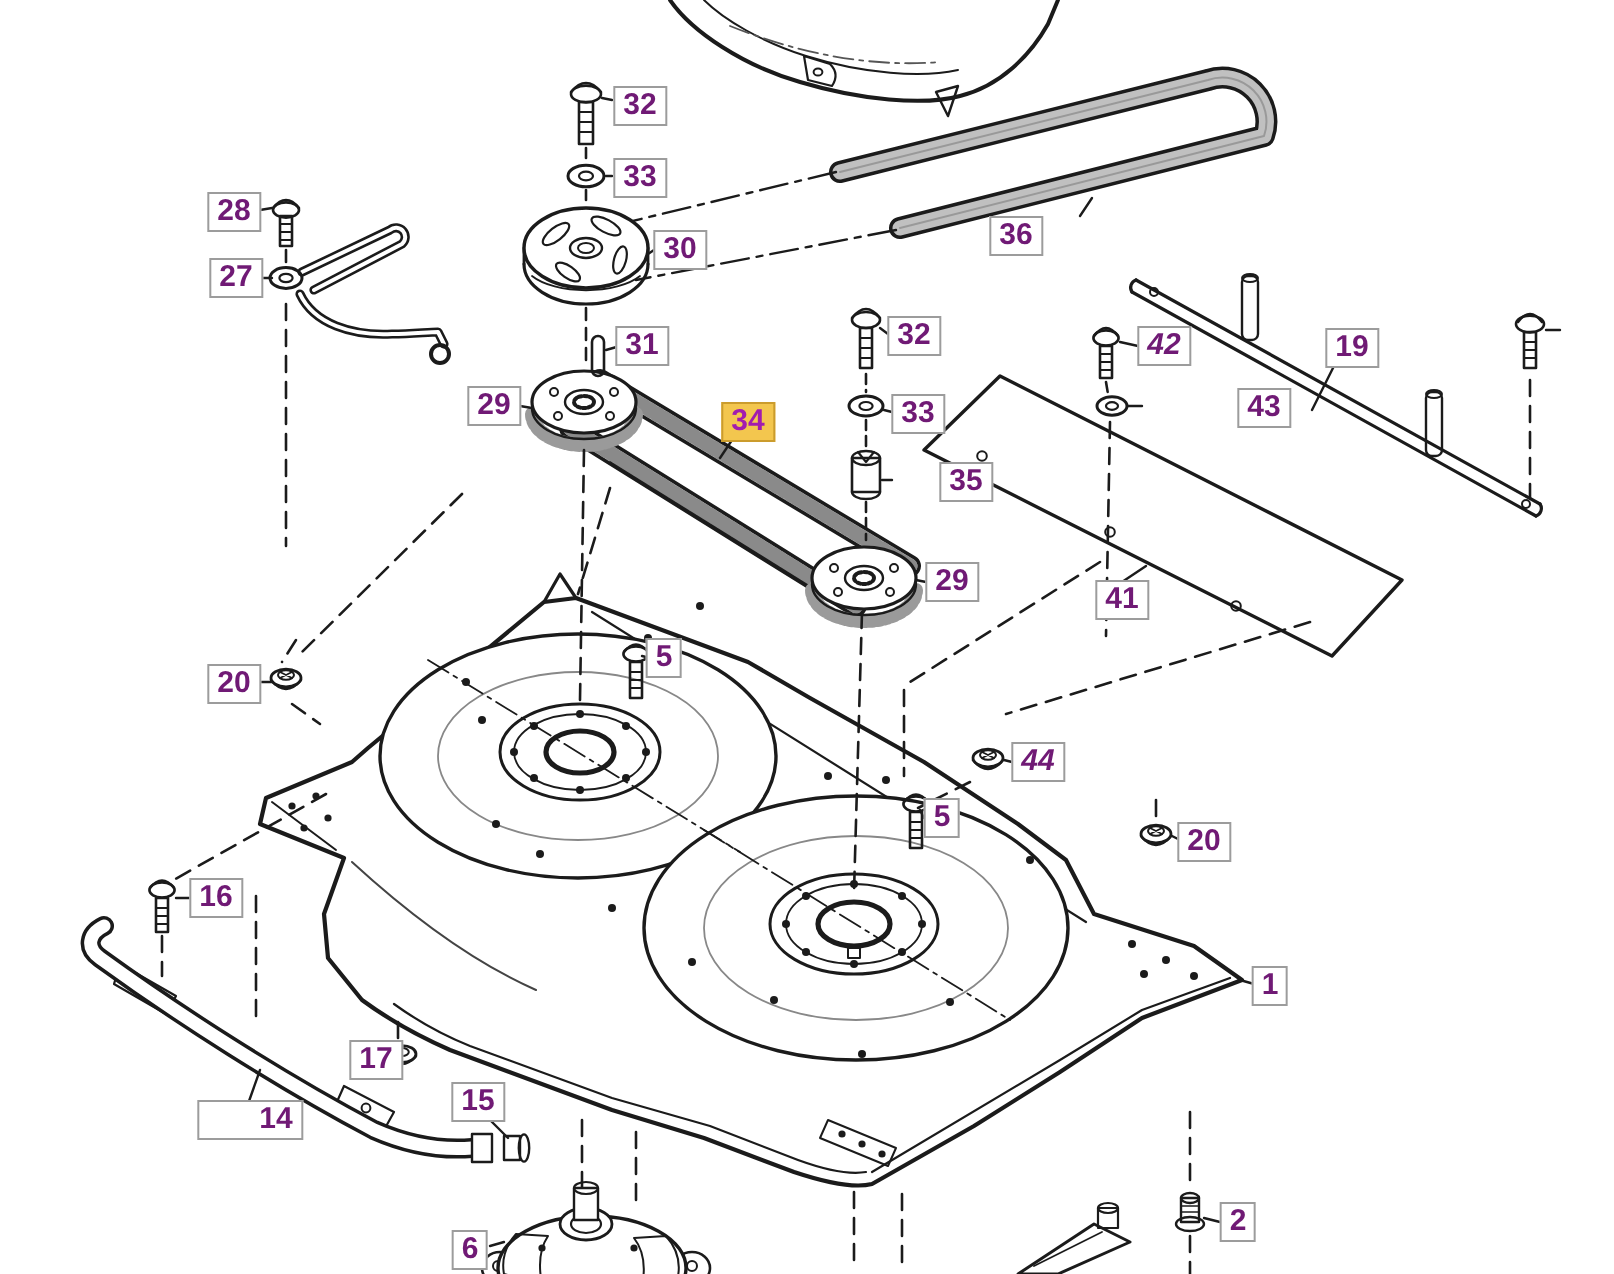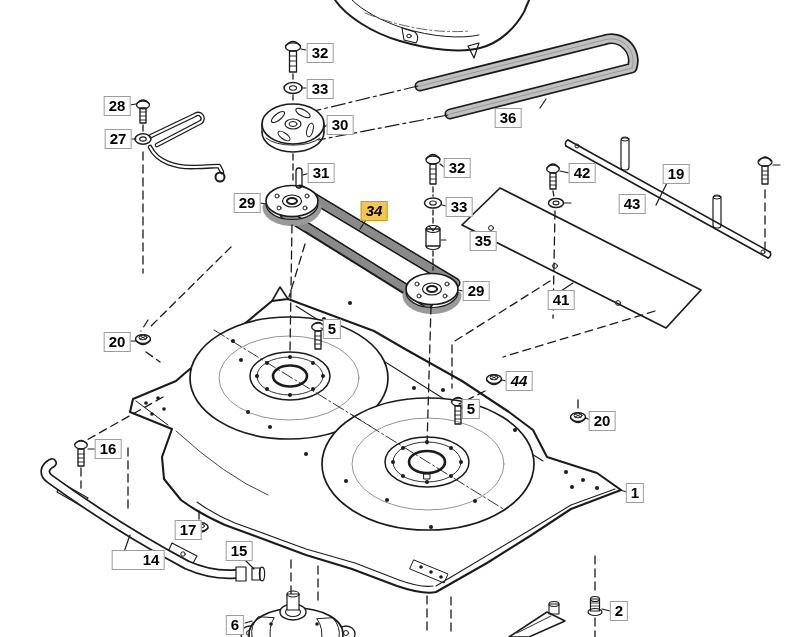--- a/index.html
+++ b/index.html
@@ -1,24 +1,24 @@
 <!DOCTYPE html>
 <html><head>
 <meta charset="utf-8">
 <style>
   html,body{margin:0;padding:0;background:#fff;}
   #stage{position:relative;width:807px;height:637px;background:#fff;overflow:hidden;
          font-family:"Liberation Sans",sans-serif;}
   #art{position:absolute;left:0;top:0;}
   #callouts{position:absolute;left:0;top:0;width:807px;height:637px;pointer-events:none;}
   .callout{position:absolute;transform:translate(-50%,-50%);
-           background:#ffffff;border:1.6px solid #9c9c9c;color:#000000;
+           background:#ffffff;border:1.6px solid #9c9c9c;color:#701a75;
            font-weight:bold;font-size:15px;line-height:16px;padding:1px 4px;
            pointer-events:auto;user-select:none;}
-  .callout.highlighted{background:#f3c64e;border-color:#cb9c2d;color:#000000;font-style:italic;}
+  .callout.highlighted{background:#f3c64e;border-color:#cb9c2d;color:#a21caf;}
 </style>
 </head>
 <body>
 
 <div id="stage">
 <svg id="art" width="807" height="637" viewBox="0 0 807 637" fill="none" stroke="#1b1b1b" stroke-width="1.3" stroke-linecap="round" stroke-linejoin="round">
 
   <g>
     <path d="M335,0 C346,16 372,33 400,41 C430,50 462,53 480,48 C500,43 515,28 524,12 L529,0" stroke-width="2"></path>
     <path d="M352,0 C362,10 381,21 403,28 C432,37 461,39 479,35" stroke-width="1"></path>
@@ -399,32 +399,32 @@
       <div class="callout" style="left: 117px; top: 106px;">28</div>
       <div class="callout" style="left: 118px; top: 139px;">27</div>
       <div class="callout" style="left: 340px; top: 125px;">30</div>
       <div class="callout" style="left: 508px; top: 118px;">36</div>
       <div class="callout" style="left: 321px; top: 173px;">31</div>
       <div class="callout" style="left: 247px; top: 203px;">29</div>
       <div class="callout highlighted" style="left: 374px; top: 211px;">34</div>
       <div class="callout" style="left: 457px; top: 168px;">32</div>
       <div class="callout" style="left: 459px; top: 207px;">33</div>
       <div class="callout" style="left: 459px; top: 241px; margin-left: 24px;">35</div>
-      <div class="callout" style="left: 582px; top: 173px;">42</div>
+      <div class="callout" style="left: 582px; top: 173px; font-style: italic;">42</div>
       <div class="callout" style="left: 584px; top: 204px; margin-left: 48px;">43</div>
       <div class="callout" style="left: 676px; top: 174px;">19</div>
       <div class="callout" style="left: 793px; top: 165px; margin-left: 44px;">18</div>
       <div class="callout" style="left: 476px; top: 291px;">29</div>
       <div class="callout" style="left: 561px; top: 300px;">41</div>
       <div class="callout" style="left: 117px; top: 342px;">20</div>
       <div class="callout" style="left: 332px; top: 329px;">5</div>
       <div class="callout" style="left: 519px; top: 381px; font-style: italic;">44</div>
       <div class="callout" style="left: 471px; top: 409px;">5</div>
       <div class="callout" style="left: 602px; top: 421px;">20</div>
       <div class="callout" style="left: 635px; top: 493px;">1</div>
       <div class="callout" style="left: 108px; top: 449px;">16</div>
       <div class="callout" style="left: 172px; top: 530px; margin-left: 16px;">17</div>
-      <div class="callout" style="left: 138px; top: 560px; padding-left: 30px;">14</div>
+      <div class="callout" style="left: 125px; top: 560px; padding-left: 30px;">14</div>
       <div class="callout" style="left: 239px; top: 551px;">15</div>
       <div class="callout" style="left: 235px; top: 625px;">6</div>
       <div class="callout" style="left: 619px; top: 611px;">2</div>
     </div>
 </div>
 
 </body></html>

